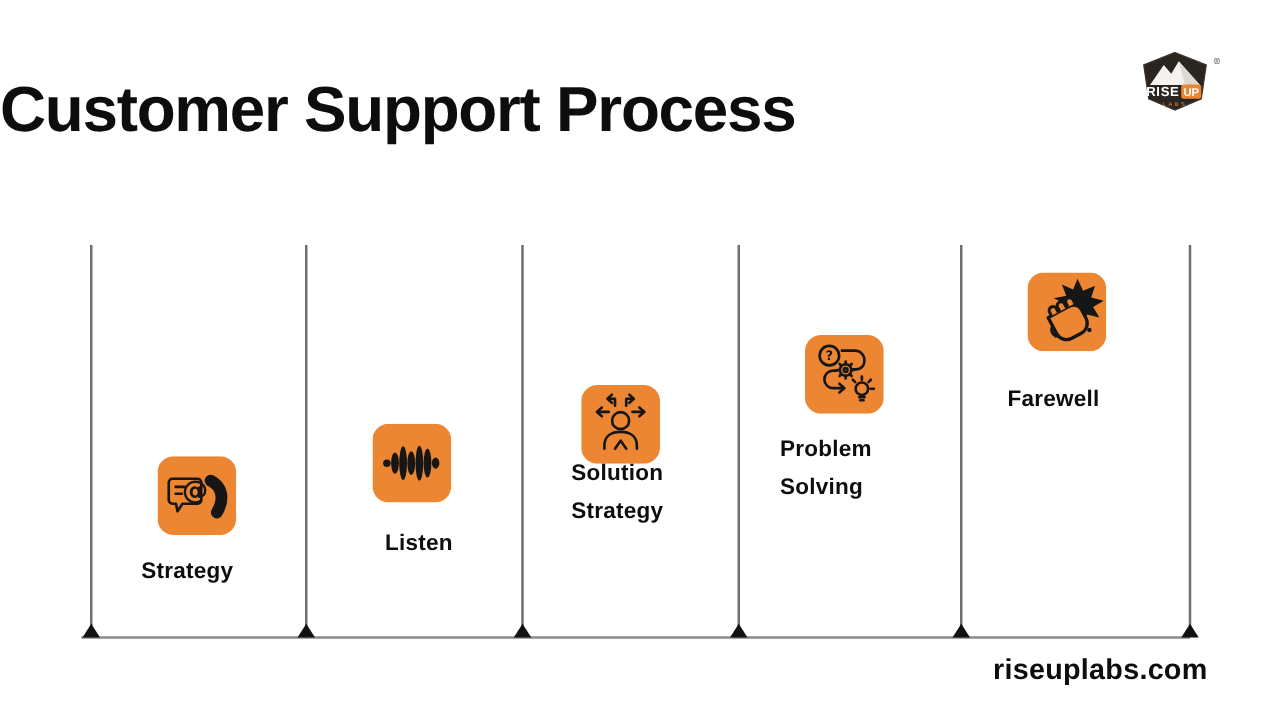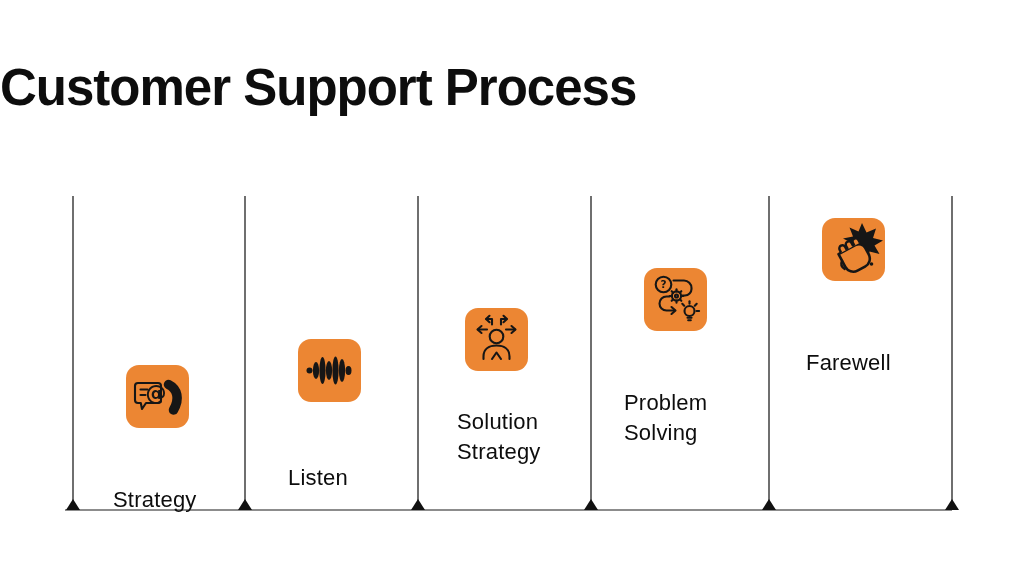--- a/index.html
+++ b/index.html
@@ -29,43 +29,55 @@
     border-left:7.5px solid transparent;border-right:7.5px solid transparent;
     border-bottom:11px solid #111111;
   }
   .t1{left:65.5px}.t2{left:237.5px}.t3{left:410.5px}.t4{left:583.5px}.t5{left:761.5px}.t6{left:944.5px}
 
   .icon-box{position:absolute;width:63px;height:63px;}
   .icon-box svg{display:block;width:100%;height:100%;}
   .i1{left:126px;top:365px}.i2{left:298px;top:339px}.i3{left:465px;top:308px}.i4{left:644px;top:268px}.i5{left:822px;top:218px}
 
   .step-label{
-    position:absolute;font-size:22px;font-weight:400;line-height:30px;
-    color:var(--ink);white-space:pre-line;letter-spacing:0.2px;margin-top:44px;
+    position:absolute;font-size:18px;font-weight:700;line-height:30px;
+    color:var(--ink);white-space:pre-line;letter-spacing:0.2px;
   }
-  .l1{left:113px;top:441px}.l2{left:288px;top:419px}.l3{left:457px;top:363px}.l4{left:624px;top:344px}.l5{left:806px;top:304px}
+  .l1{left:113px;top:441px}.l2{left:308px;top:419px}.l3{left:457px;top:363px}.l4{left:624px;top:344px}.l5{left:806px;top:304px}
 
   .website{
     position:absolute;top:522px;right:58px;
     font-size:23px;font-weight:800;color:var(--ink);letter-spacing:0.2px;
   }
 
   .icon-bg{fill:var(--accent);}
   .stk{fill:none;stroke:#161616;stroke-width:2.1;stroke-linecap:round;stroke-linejoin:round;}
   .stk-thick{fill:none;stroke:#161616;stroke-width:9.5;stroke-linecap:round;}
   .blk{fill:#161616;stroke:none;}
   .glyph-text{font-family:"DejaVu Sans","Liberation Sans",sans-serif;font-weight:bold;fill:#161616;}
 </style>
 </head>
 <body>
 
 <div class="canvas">
 
   <h1 class="title">Customer Support Process</h1>
 
+  <div class="logo">
+    <svg viewBox="0 0 76 60">
+      <text x="69" y="13" font-size="7" fill="#444">®</text>
+      <polygon points="38,4 63,14 59,41 38,50 17,41 13,14" fill="#2b2521" stroke="#3a332e" stroke-width="1"></polygon>
+      <polygon points="18,30 29,14 35,21 41,11 58,30" fill="#f5f3f0"></polygon>
+      <polygon points="41,11 58,30 46,30" fill="#ddd8d2"></polygon>
+      <text x="15" y="39" font-size="10.5" font-weight="bold" fill="#ffffff" letter-spacing="0.5">RISE</text>
+      <rect x="43" y="29.5" width="16" height="11.5" rx="2" fill="var(--accent)"></rect>
+      <text x="51" y="38.7" font-size="9" font-weight="bold" fill="#ffffff" text-anchor="middle">UP</text>
+      <text x="38" y="47" font-size="4.5" fill="var(--accent)" text-anchor="middle" letter-spacing="2">LABS</text>
+    </svg>
+  </div>
 
   <div class="diagram">
 
     <div class="baseline"></div>
 
     <div class="vline v1"></div>
     <div class="vline v2"></div>
     <div class="vline v3"></div>
     <div class="vline v4"></div>
     <div class="vline v5"></div>
@@ -168,14 +180,15 @@
           <path d="M29.5 30 v-3.6 a3.1 3.1 0 0 1 6.2 0 V30" fill="var(--accent)" stroke="#161616" stroke-width="2.4" stroke-linejoin="round"></path>
           <path d="M37 30 v-3.2 a3.1 3.1 0 0 1 6.2 0 V30" fill="var(--accent)" stroke="#161616" stroke-width="2.4" stroke-linejoin="round"></path>
           <path d="M19 37.5 q-4.5 3.5 -1.5 8.5" fill="none" stroke="#161616" stroke-width="2.4" stroke-linecap="round"></path>
         </g>
       </svg>
     </div>
     <div class="step-label l5">Farewell</div>
 
   </div>
 
+  <div class="website">riseuplabs.com</div>
 
 </div>
 
 </body></html>

